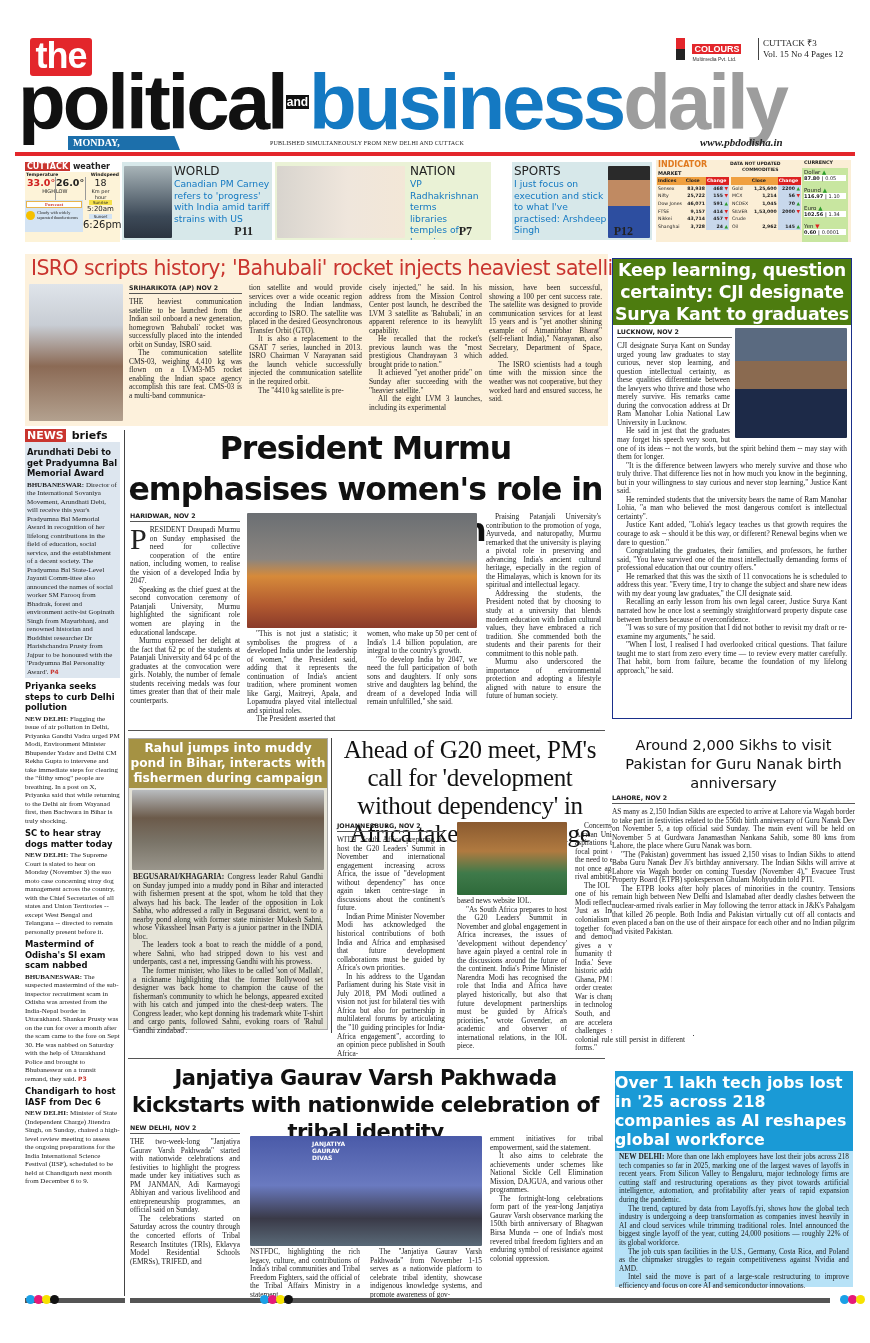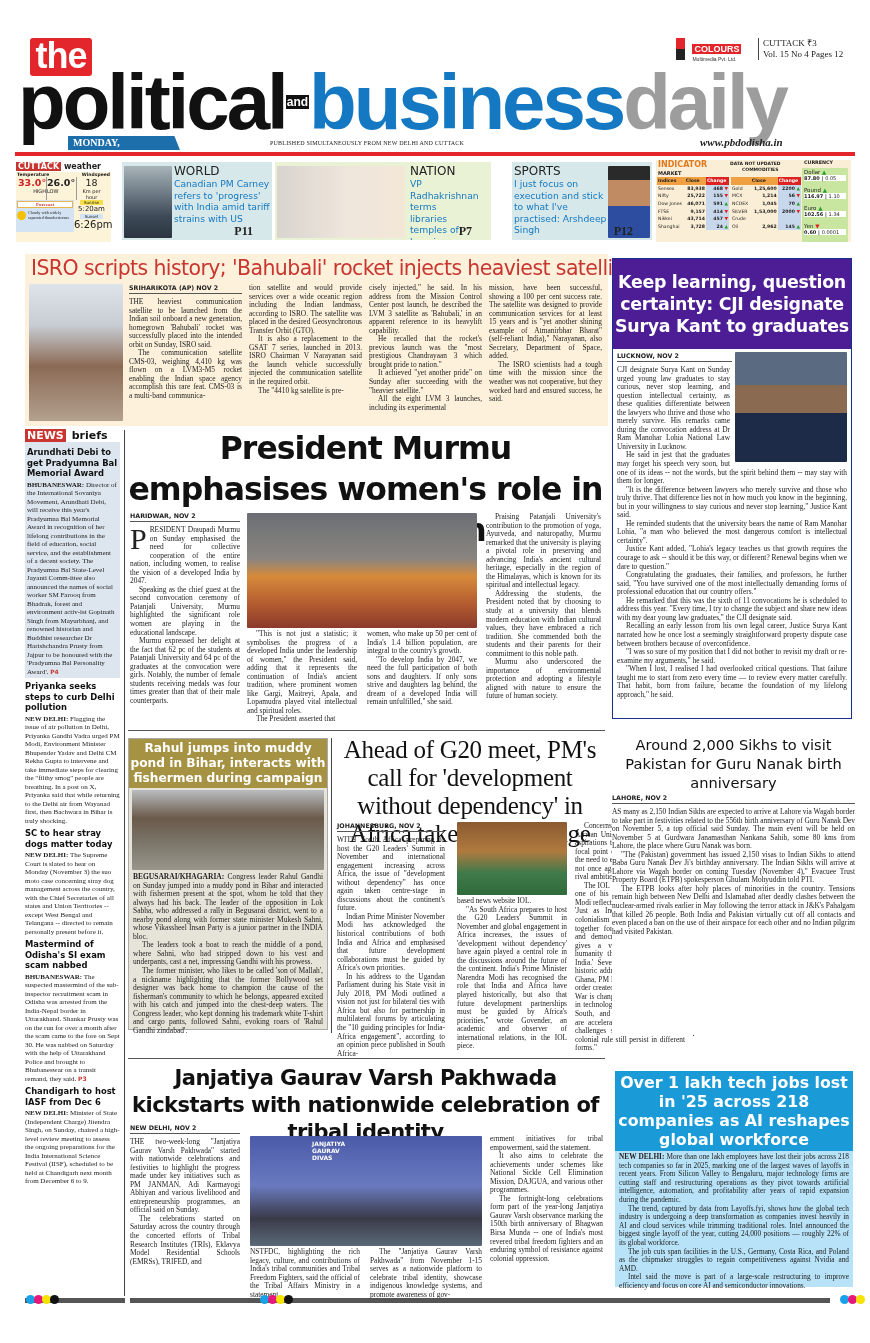--- a/index.html
+++ b/index.html
@@ -20,21 +20,21 @@
 .published{left:270px;top:140px;font-size:6px;color:#222;letter-spacing:.2px}
 .website{left:700px;top:136px;font-size:11px;font-style:italic;font-weight:bold;color:#222}
 .redline{left:15px;top:152px;width:840px;height:4px;background:#e3262b}
 .colours{left:676px;top:38px;font-family:"Liberation Sans",sans-serif}
 .colours .box{display:inline-block;width:9px;height:22px;background:linear-gradient(#e3262b 50%,#222 50%);vertical-align:top;margin-right:3px}
 .colours .brand{display:inline-block;vertical-align:top}
 .colours .brand .n{background:#e3262b;color:#fff;font-weight:bold;font-size:9px;padding:0 2px;display:inline-block}
 .colours .brand .s{font-size:5px;color:#333;display:block}
 .issue{left:758px;top:38px;font-size:9px;line-height:11px;color:#222;border-left:1px solid #444;padding-left:4px}
 
-.weather{left:16px;top:162px;width:95px;height:80px;font-size:5px;background:#fdf3d8}
+.weather{left:25px;top:162px;width:95px;height:80px;font-size:5px;background:#fdf3d8}
 .weather .hd{font-family:"DejaVu Sans",sans-serif;font-weight:bold;font-size:8px;background:#fff;padding-bottom:1px}
 .weather .hd span.c{background:#c9352f;color:#fff;padding:0 2px}
 .w-temps{display:flex;font-family:"DejaVu Sans",sans-serif}
 .w-temps .t{font-size:9.5px;font-weight:bold}
 .w-hi{color:#d02020}
 .teaser{top:162px;height:78px;overflow:hidden}
 .teaser .label{font-family:"DejaVu Sans",sans-serif;font-size:12px;color:#222}
 .teaser .txt{font-family:"DejaVu Sans",sans-serif;font-size:9.2px;line-height:11.5px;color:#1479c2}
 .teaser .pg{position:absolute;right:19px;bottom:1px;font-size:12px;font-weight:bold;color:#222}
 .photo{background:#9a8f86;position:absolute;border-radius:1px}
@@ -46,21 +46,21 @@
 .ind .dn{color:#d22}
 .ind .hdrow td{background:#f0a040;color:#222;font-weight:bold}
 .ind .chg{background:#c8d8ec}
 .cur{position:absolute;left:146px;top:0;width:46px;background:#c8e6a0;height:82px}
 
 .isro{left:25px;top:254px;width:583px;height:172px;background:#fdf1dc}
 .isro h1{font-family:"DejaVu Sans",sans-serif;font-weight:normal;font-size:20.5px;color:#c9352f;letter-spacing:-.6px;line-height:28px;padding-left:6px;white-space:nowrap}
 .cols{display:flex;gap:7px}
 
 .cji{left:612px;top:258px;width:240px;height:461px;border:1px solid #1a2f8a}
-.cji h1{background:#4c1d95;color:#fff;font-family:"DejaVu Sans",sans-serif;font-size:17.4px;line-height:22px;text-align:center;font-weight:bold;padding:12px 0;letter-spacing:-.3px}
+.cji h1{background:#4d7c0f;color:#fff;font-family:"DejaVu Sans",sans-serif;font-size:17.4px;line-height:22px;text-align:center;font-weight:bold;padding:0 0;letter-spacing:-.3px}
 
 .briefs{left:25px;top:429px;width:95px}
 .briefs .nh{font-family:"DejaVu Sans",sans-serif;font-weight:bold;font-size:11px}
 .briefs .nh span{background:#c9352f;color:#fff;padding:0 2px}
 .brief-box{background:#dde6ef;padding:2px}
 .bh{font-family:"DejaVu Sans",sans-serif;font-weight:bold;font-size:8.4px;line-height:10.5px;color:#111;margin:3px 0 2px}
 .bt{font-size:7px;line-height:8.5px;color:#222}
 .bt b{font-weight:bold}
 .red{color:#c9352f;font-weight:bold;font-family:"DejaVu Sans",sans-serif;font-size:6px}
 .vline{background:#444;width:1px}
@@ -69,21 +69,21 @@
 .drop{float:left;font-size:30px;line-height:26px;padding-right:3px;font-family:"Liberation Serif",serif}
 
 .rahul{left:128px;top:738px;width:200px;height:292px;background:#e6e4d8;border:1px solid #aaa}
 .rahul h2{background:#a59243;color:#fff;font-family:"DejaVu Sans",sans-serif;font-weight:bold;font-size:12.2px;line-height:15px;text-align:center;padding:2px 0}
 
 .g20h{left:336px;top:736px;width:268px;font-family:"Liberation Serif",serif;font-size:25px;line-height:28px;text-align:center;color:#111;letter-spacing:-.3px}
 
 .jan-h{left:128px;top:1065px;width:475px;font-family:"DejaVu Sans",sans-serif;font-weight:bold;font-size:21px;line-height:27px;text-align:center;color:#111;letter-spacing:-.5px}
 
 .tech{left:615px;top:1071px;width:238px;height:216px;background:#b7e2f7}
-.tech h2{background:#1a9ad6;color:#fff;font-family:"DejaVu Sans",sans-serif;font-weight:bold;font-size:15.8px;line-height:19px;text-align:center;padding:2px 0}
+.tech h2{background:#1a9ad6;color:#fff;font-family:"DejaVu Sans",sans-serif;font-weight:bold;font-size:15.8px;line-height:19px;padding:2px 0}
 .reg{position:absolute;top:1298px;height:5px;background:#555}
 .dot{position:absolute;top:1295px;width:9px;height:9px;border-radius:50%}
 </style>
 </head>
 <body>
 
 <div class="abs the-logo">the</div>
 <div class="abs colours">
   <span class="box"></span>
   <span class="brand"><span class="n">COLOURS</span><span class="s">Multimedia Pvt. Ltd.</span></span>

